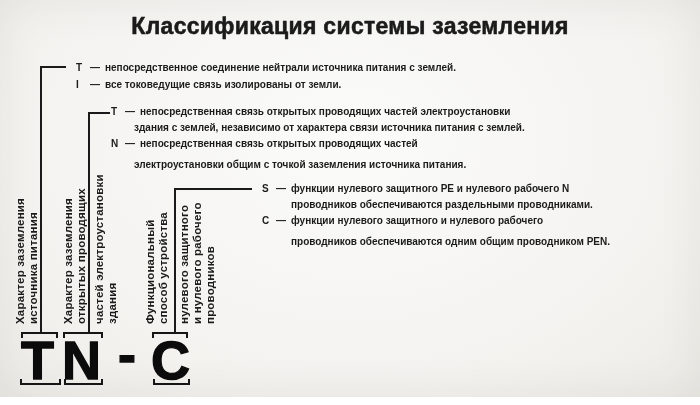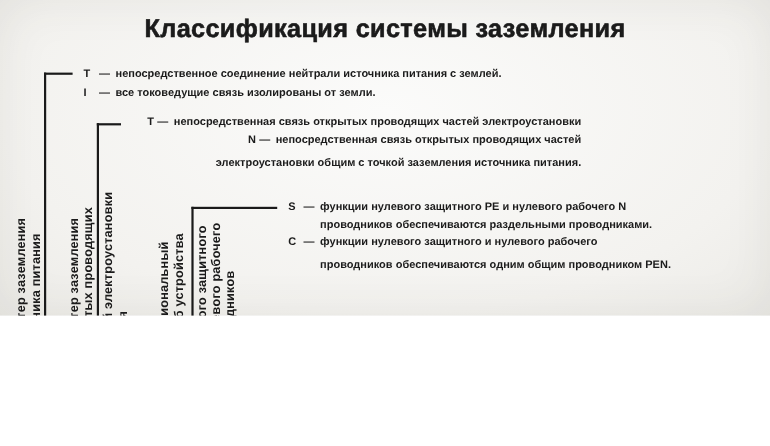--- a/index.html
+++ b/index.html
@@ -1,17 +1,17 @@
 <!DOCTYPE html>
 <html><head>
 <meta charset="utf-8">
 <style>
   html,body{margin:0;padding:0;}
   .canvas{
-    position:relative;width:700px;height:287px;overflow:hidden;
+    position:relative;width:700px;height:397px;overflow:hidden;
     background:radial-gradient(ellipse at 50% 35%, #fbfbfa 0%, #f3f2ef 70%, #ecebe7 100%);
     box-shadow:inset 0 0 45px rgba(60,60,55,.08);
     font-family:"Liberation Sans","DejaVu Sans",sans-serif;
     color:#1b1b1b;
   }
   .title{
     position:absolute;top:13px;left:0;width:700px;text-align:center;
     font-size:23px;font-weight:700;letter-spacing:.3px;
     -webkit-text-stroke:.5px #141414;
   }
@@ -52,24 +52,25 @@
 
   <div class="block b1" style="left:76px;top:59px;">
     <div class="row">
       <span class="key">Т</span><span class="dash">—</span><span>непосредственное соединение нейтрали источника питания с землей.</span>
     </div>
     <div class="row">
       <span class="key">I</span><span class="dash">—</span><span>все токоведущие связь изолированы от земли.</span>
     </div>
   </div>
 
-  <div class="block" style="left:129px;top:104px;text-align:right;">
+  <div class="block" style="left:111px;top:104px;">
     <div class="row">
       <span class="key">Т</span><span class="dash">—</span><span>непосредственная связь открытых проводящих частей электроустановки</span>
     </div>
+    <div class="row cont2">здания с землей, независимо от характера связи источника питания с землей.</div>
     <div class="row">
       <span class="key">N</span><span class="dash">—</span><span>непосредственная связь открытых проводящих частей</span>
     </div>
     <div class="row cont2 gap">электроустановки общим с точкой заземления источника питания.</div>
   </div>
 
   <div class="block" style="left:262px;top:181px;">
     <div class="row">
       <span class="key">S</span><span class="dash">—</span><span>функции нулевого защитного РЕ и нулевого рабочего N</span>
     </div>

